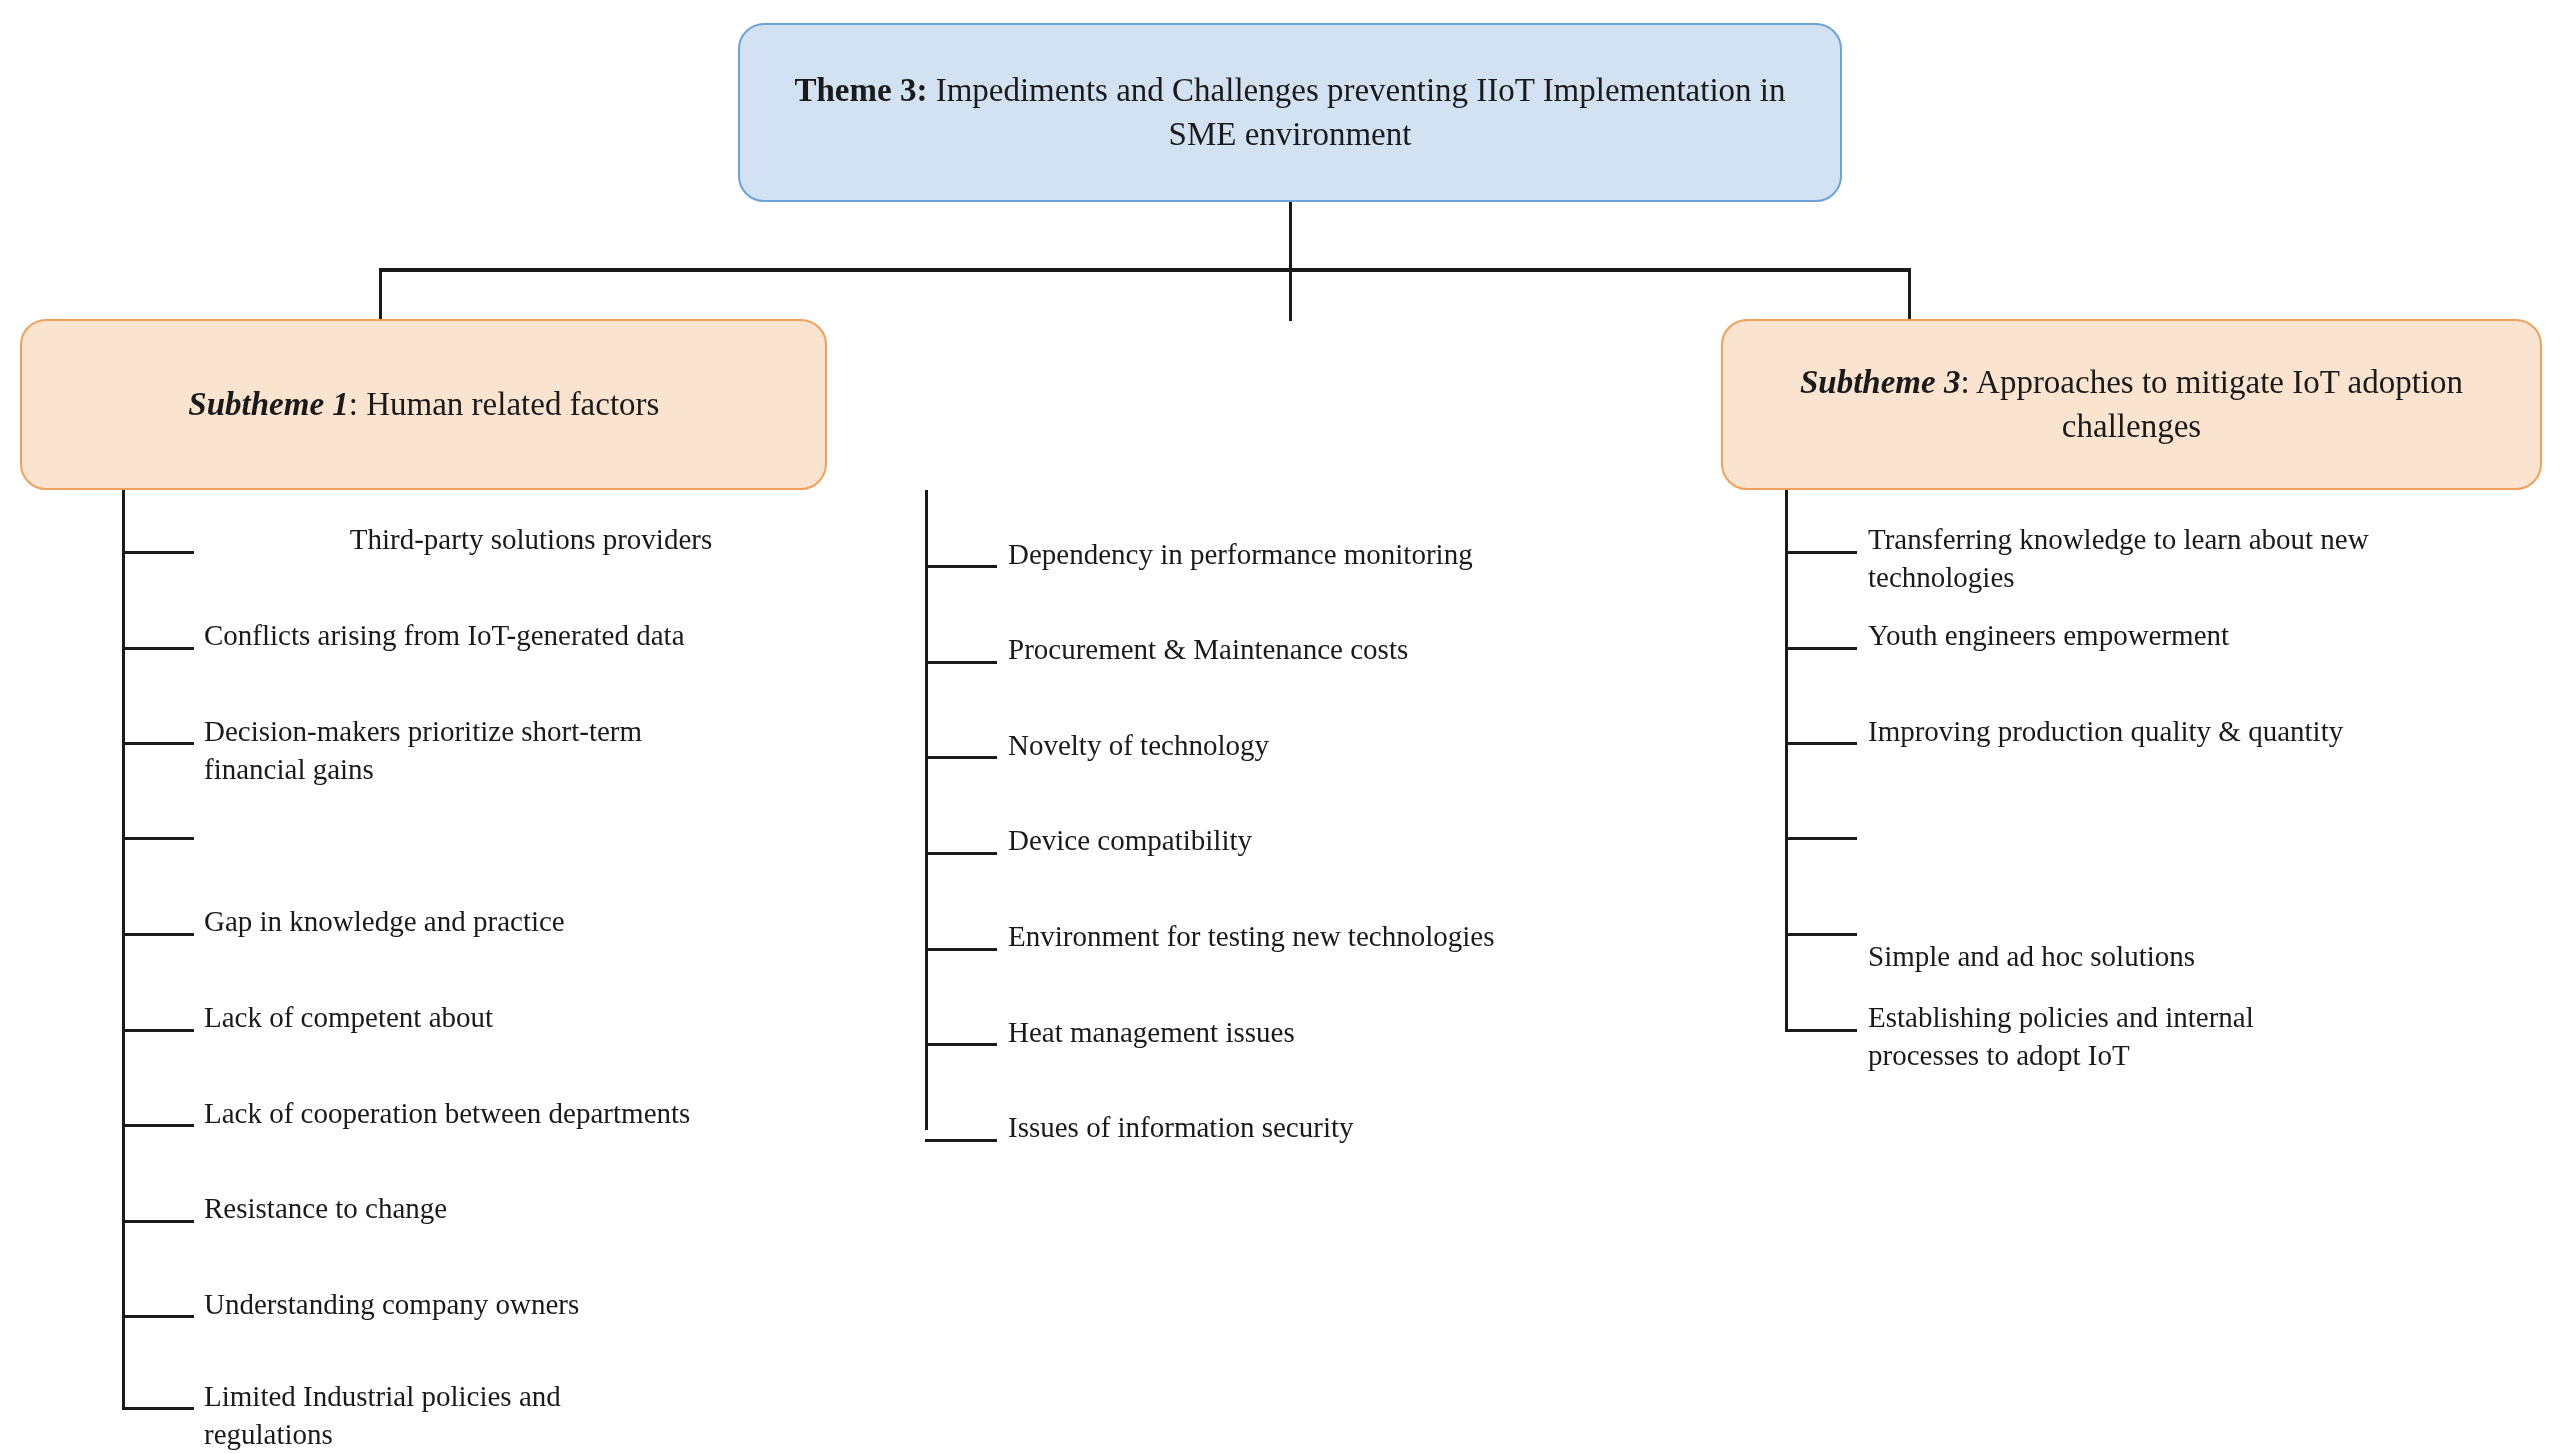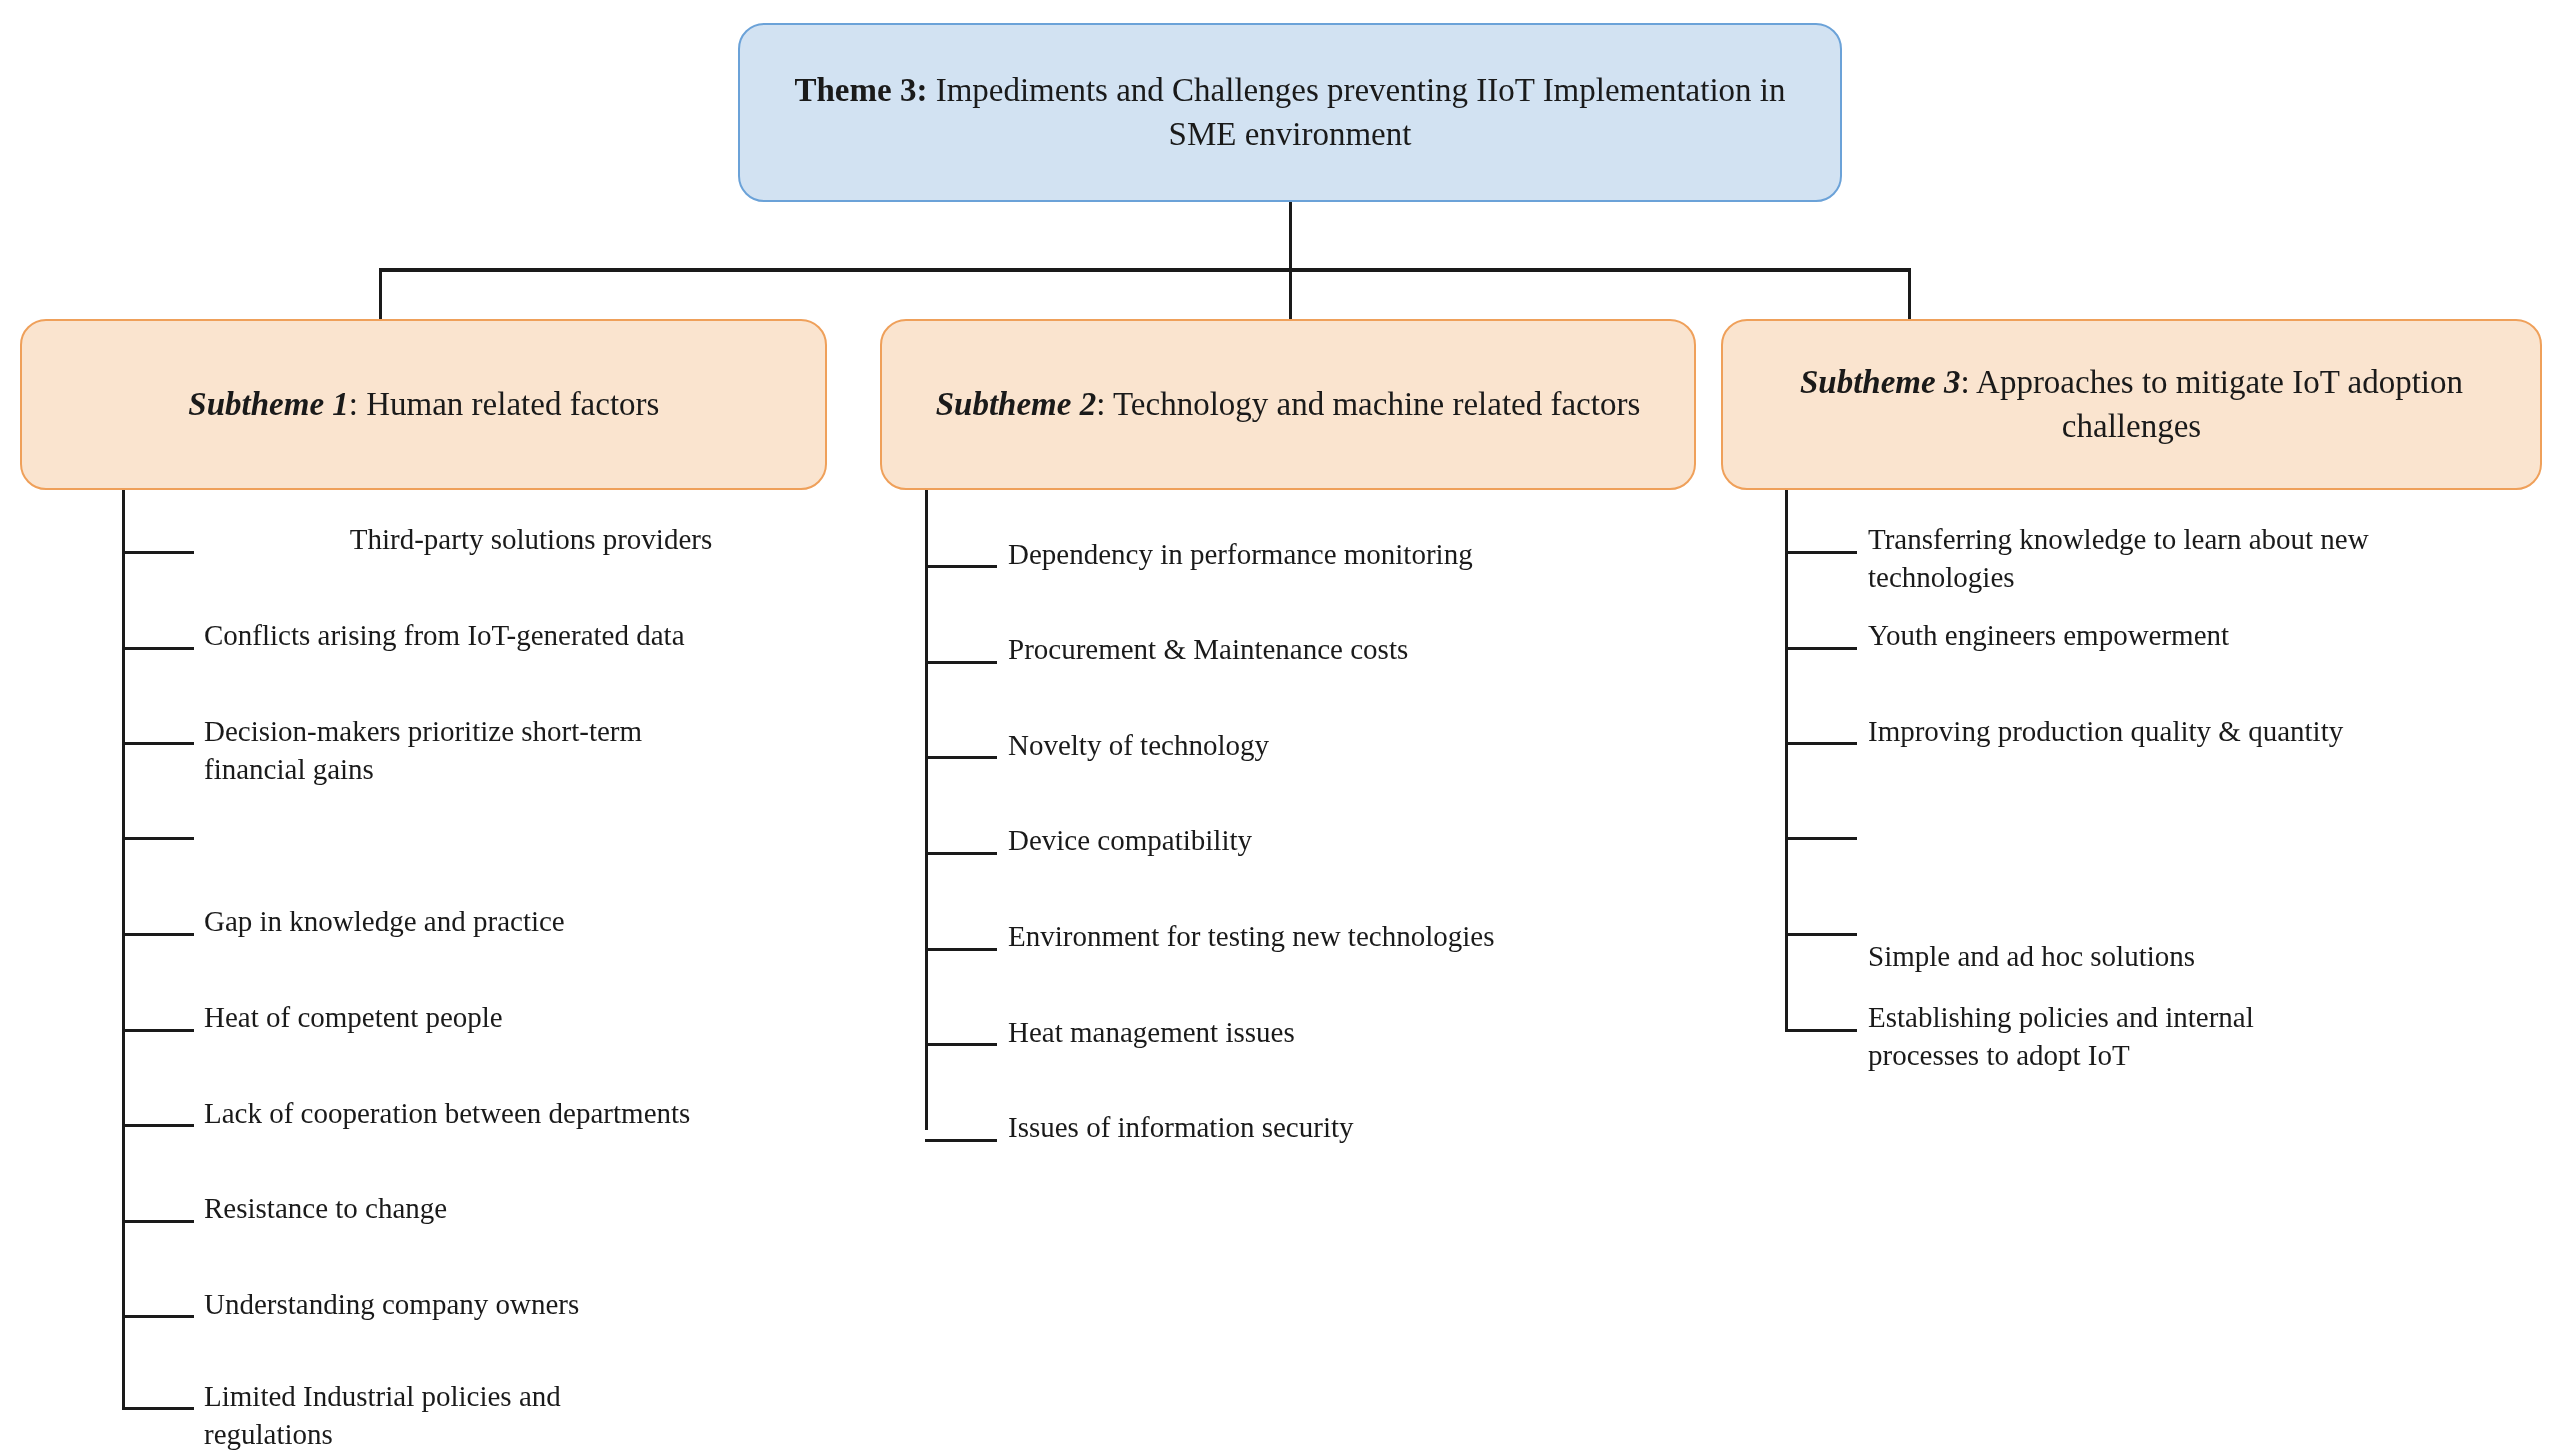--- a/index.html
+++ b/index.html
@@ -110,38 +110,35 @@
   <div class="hline" style="left:122px; top:742px; width:72px;"></div>
   <div class="leaf-label" style="left:204px; top:713px; width:654px;">Decision-makers prioritize short-term
 financial gains</div>
 
   <div class="hline" style="left:122px; top:837px; width:72px;"></div>
 
   <div class="hline" style="left:122px; top:933px; width:72px;"></div>
   <div class="leaf-label" style="left:204px; top:903px; width:654px;">Gap in knowledge and practice</div>
 
   <div class="hline" style="left:122px; top:1029px; width:72px;"></div>
-  <div class="leaf-label" style="left:204px; top:999px; width:654px;">Heat of competent people</div>
+  <div class="leaf-label" style="left:204px; top:999px; width:654px;">Lack of competent about</div>
 
   <div class="hline" style="left:122px; top:1124px; width:72px;"></div>
   <div class="leaf-label" style="left:204px; top:1095px; width:716px;">Lack of cooperation between departments</div>
 
   <div class="hline" style="left:122px; top:1220px; width:72px;"></div>
   <div class="leaf-label" style="left:204px; top:1190px; width:654px;">Resistance to change</div>
 
   <div class="hline" style="left:122px; top:1315px; width:72px;"></div>
   <div class="leaf-label" style="left:204px; top:1286px; width:654px;">Understanding company owners</div>
 
   <div class="hline" style="left:122px; top:1407px; width:72px;"></div>
   <div class="leaf-label" style="left:204px; top:1378px; width:654px;">Limited Industrial policies and
 regulations</div>
 
-  <div class="node-box subtheme-box" style="left:880px; top:319px; width:816px; height:171px;">
-    <div class="node-text"><span class="lead-bolditalic">Subtheme 2</span><span>: Technology and machine related factors</span></div>
-  </div>
   <div class="vline" style="left:925px; top:490px; height:640px;"></div>
 
   <div class="hline" style="left:925px; top:565px; width:72px;"></div>
   <div class="leaf-label" style="left:1008px; top:536px; width:691px;">Dependency in performance monitoring</div>
 
   <div class="hline" style="left:925px; top:661px; width:72px;"></div>
   <div class="leaf-label" style="left:1008px; top:631px; width:691px;">Procurement &amp; Maintenance costs</div>
 
   <div class="hline" style="left:925px; top:756px; width:72px;"></div>
   <div class="leaf-label" style="left:1008px; top:727px; width:691px;">Novelty of technology</div>

